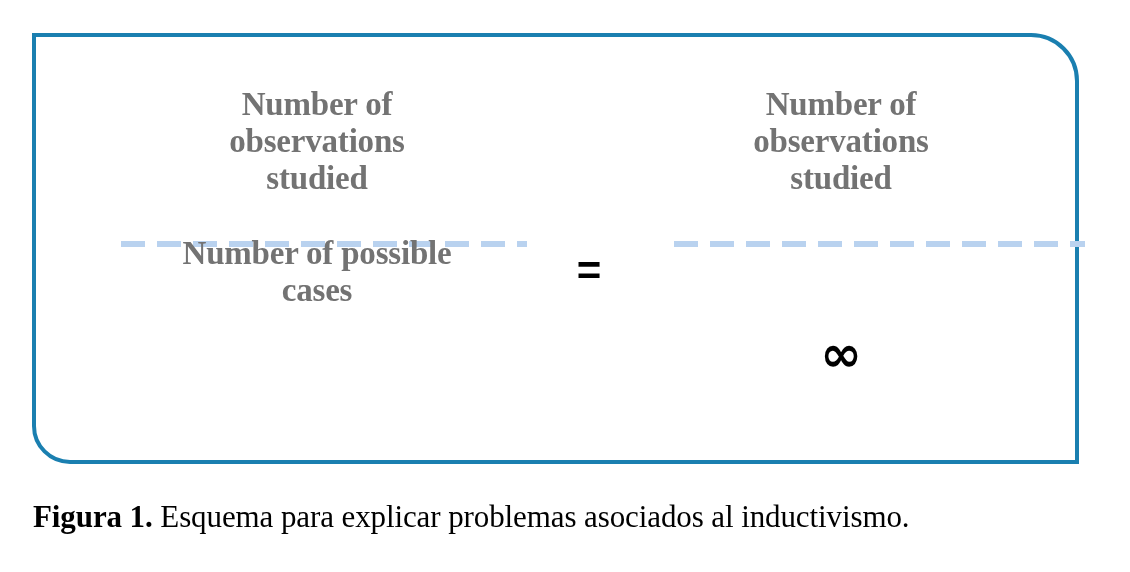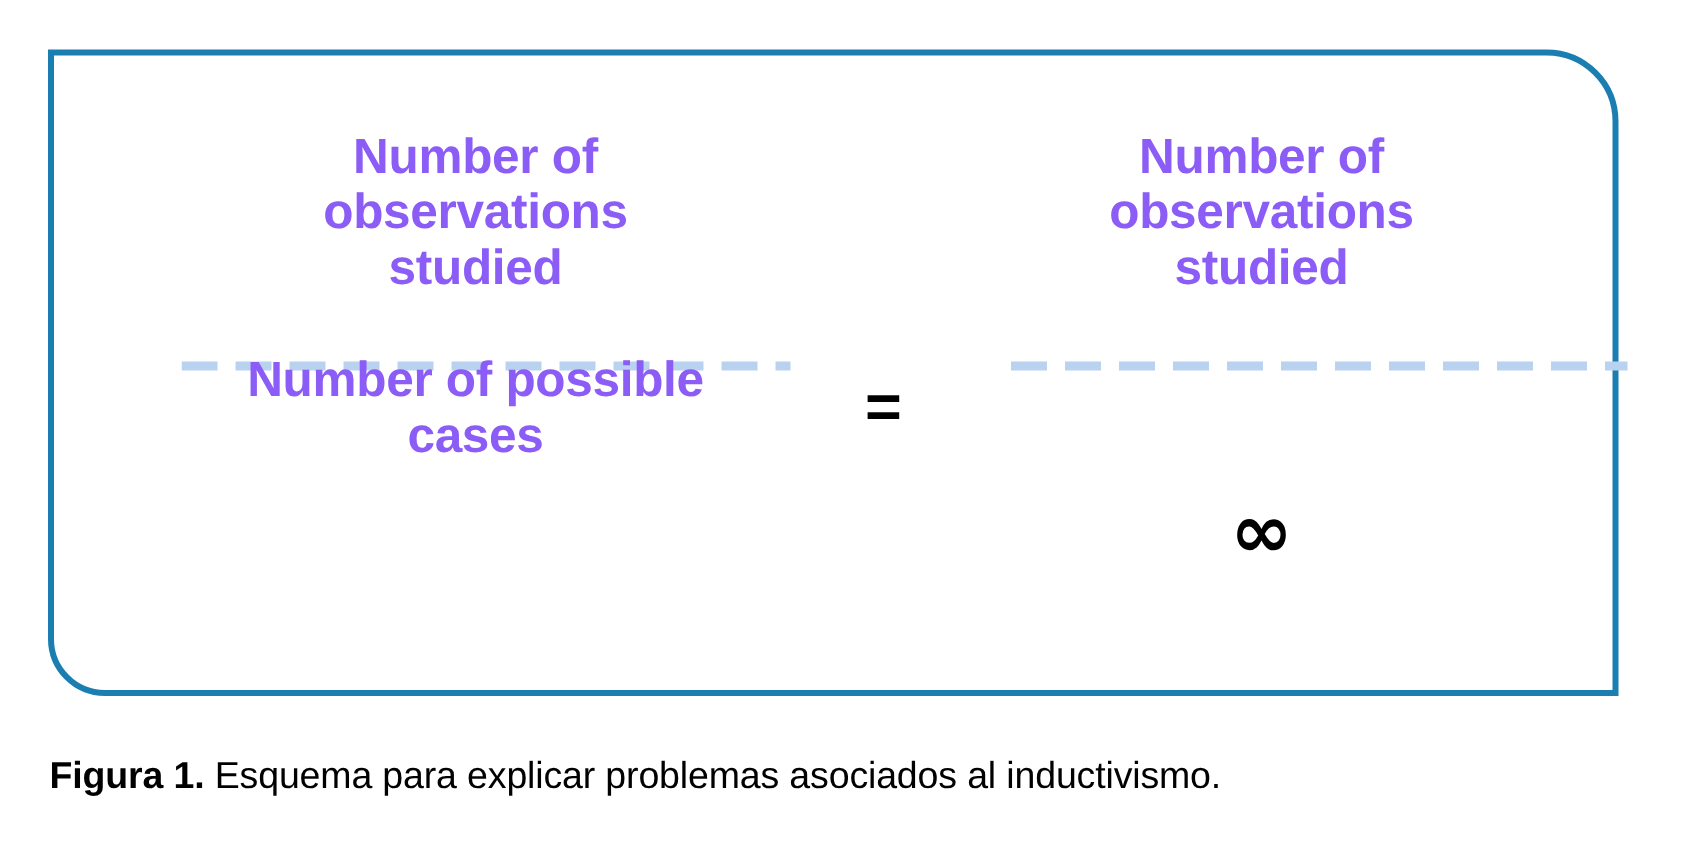--- a/index.html
+++ b/index.html
@@ -48,25 +48,25 @@
     width: 470px;
   }
 
   .fraction-right {
     left: 570px;
     top: 40px;
     width: 470px;
   }
 
   .frac-term {
-    font-family: Liberation Sans, sans-serif;
+    font-family: Liberation Serif, serif;
     font-weight: bold;
     font-size: 33px;
     line-height: 1.12;
-    color: #8b5cf6;
+    color: #737373;
     letter-spacing: -0.2px;
     white-space: pre-line;
   }
 
   .numerator-wrap {
     position: absolute;
     left: 0;
     width: 100%;
     height: 120px;
     top: 0;
@@ -144,22 +144,22 @@
     line-height: 54px;
     color: #000000;
   }
 
   
   .figure-caption {
     position: absolute;
     left: 33px;
     top: 500px;
     width: 1060px;
-    font-family: Liberation Sans, sans-serif;
-    font-size: 25px;
+    font-family: Liberation Serif, serif;
+    font-size: 31px;
     line-height: 34px;
     color: #000000;
     letter-spacing: -0.1px;
     white-space: nowrap;
   }
 
   .caption-label {
     font-weight: bold;
   }
 

